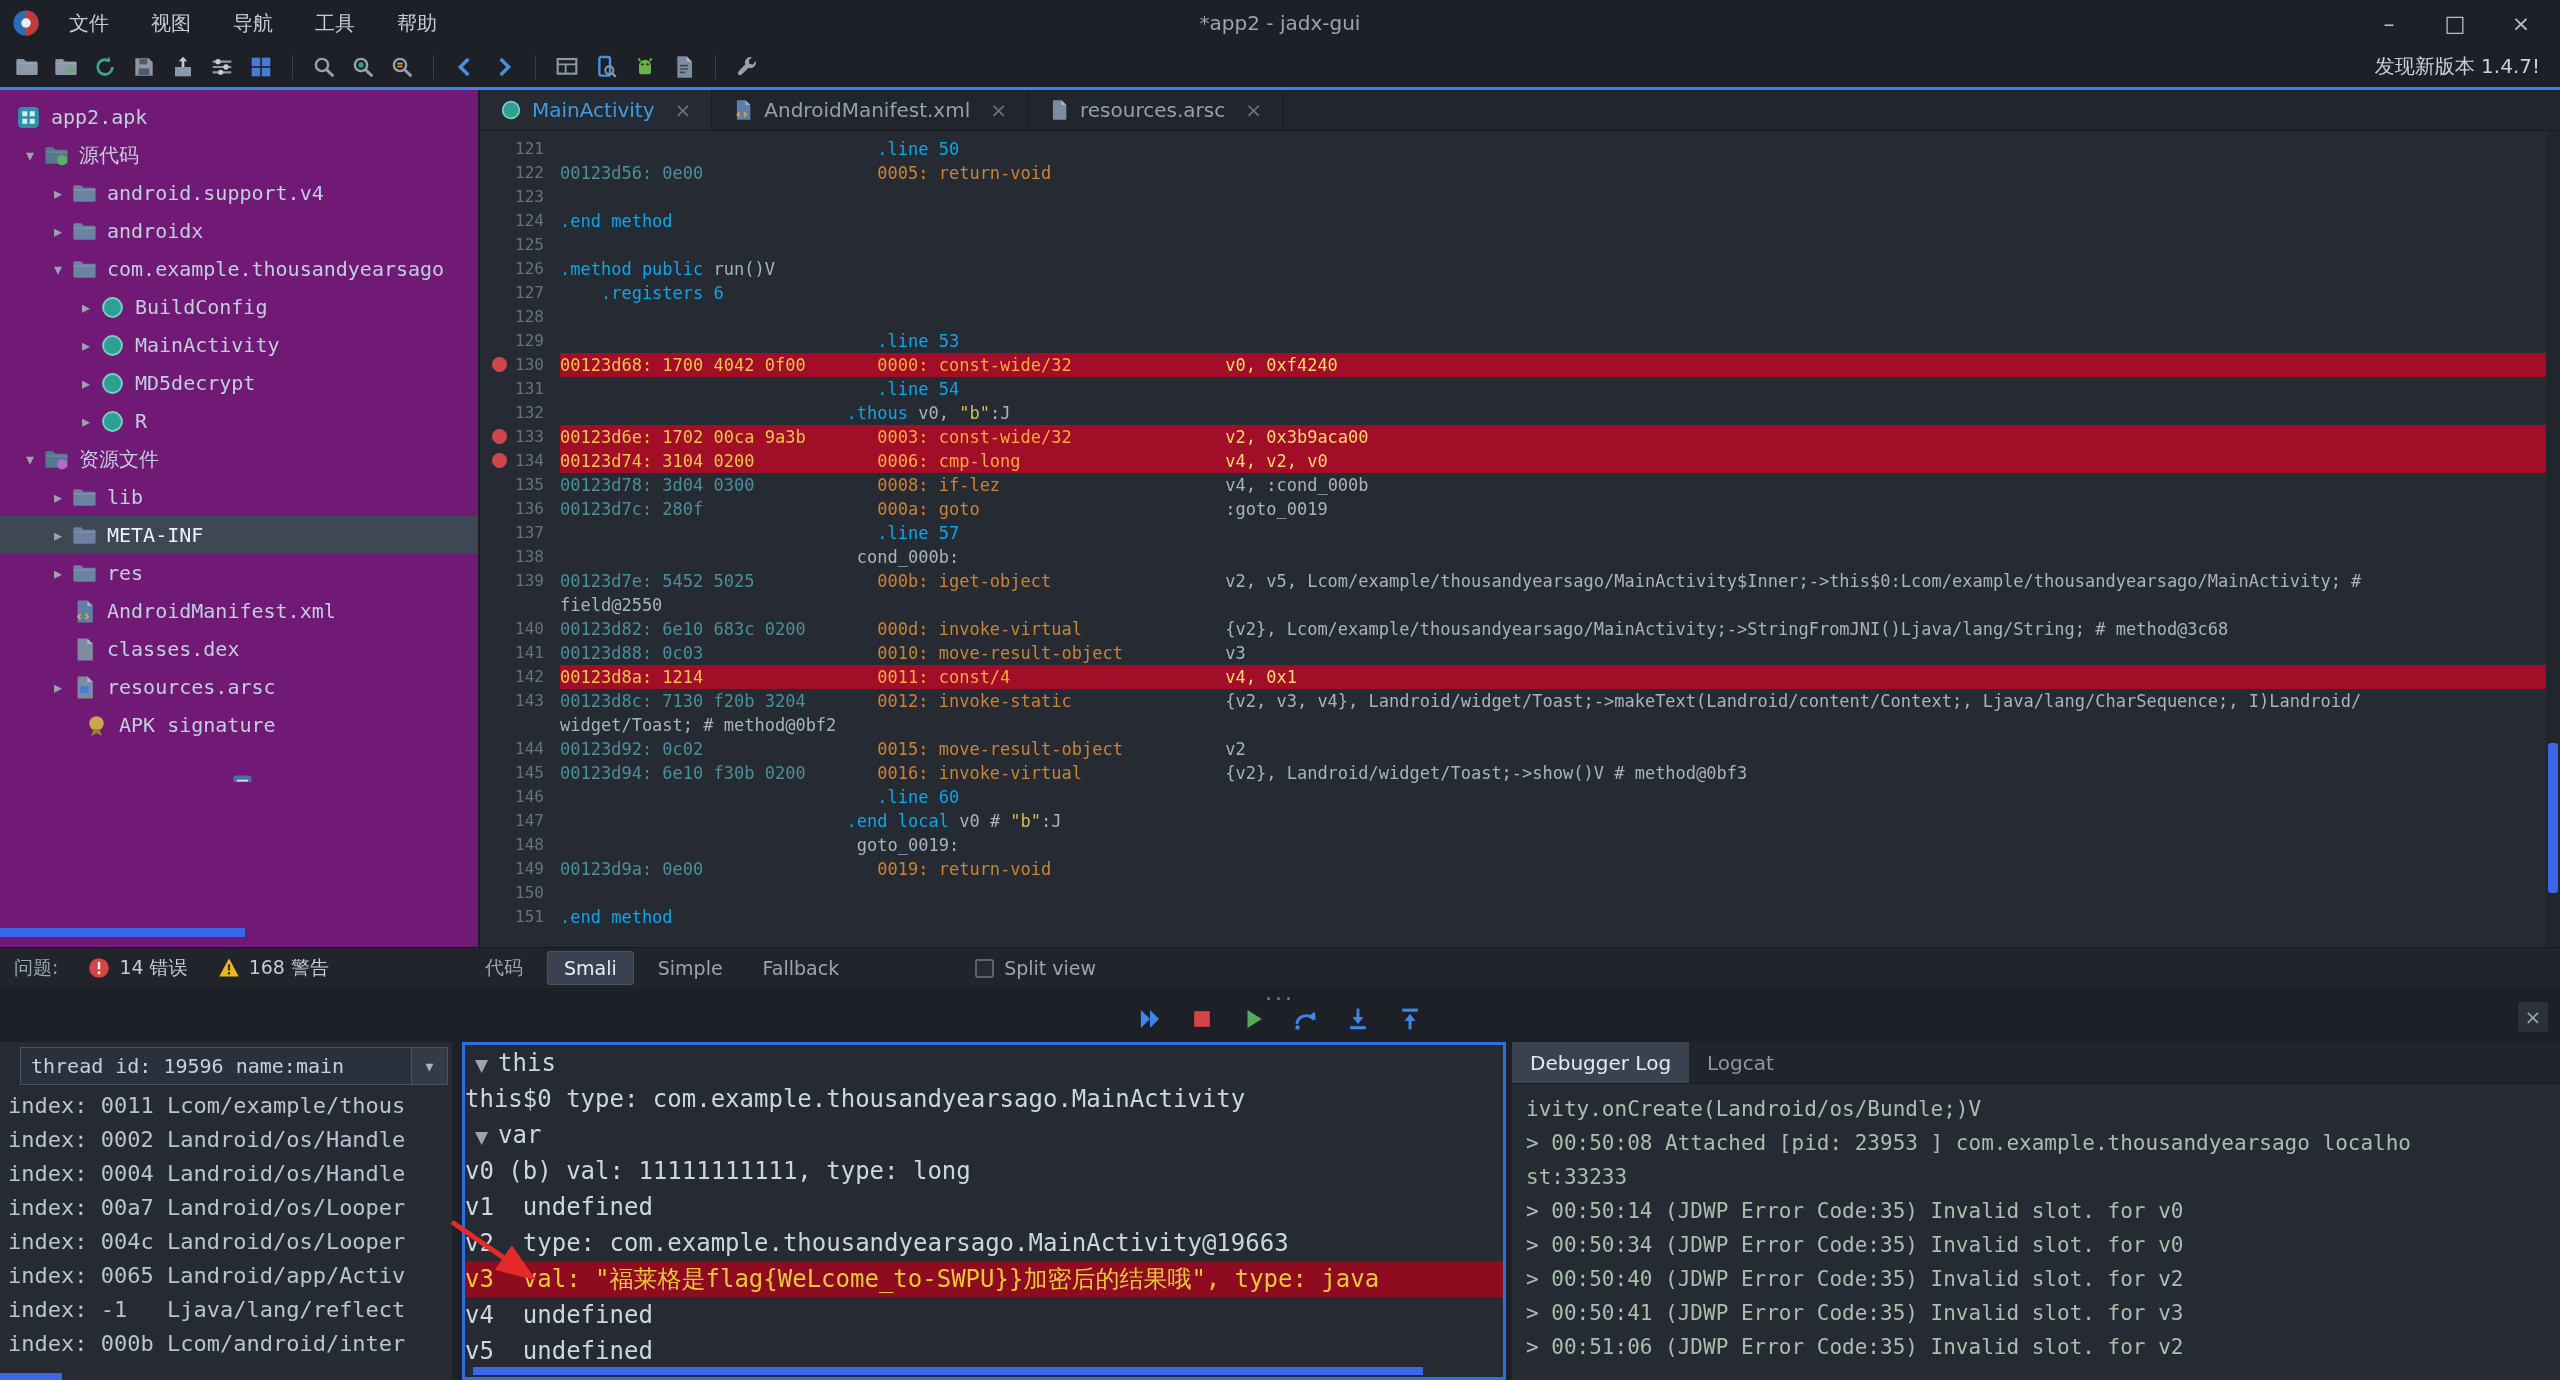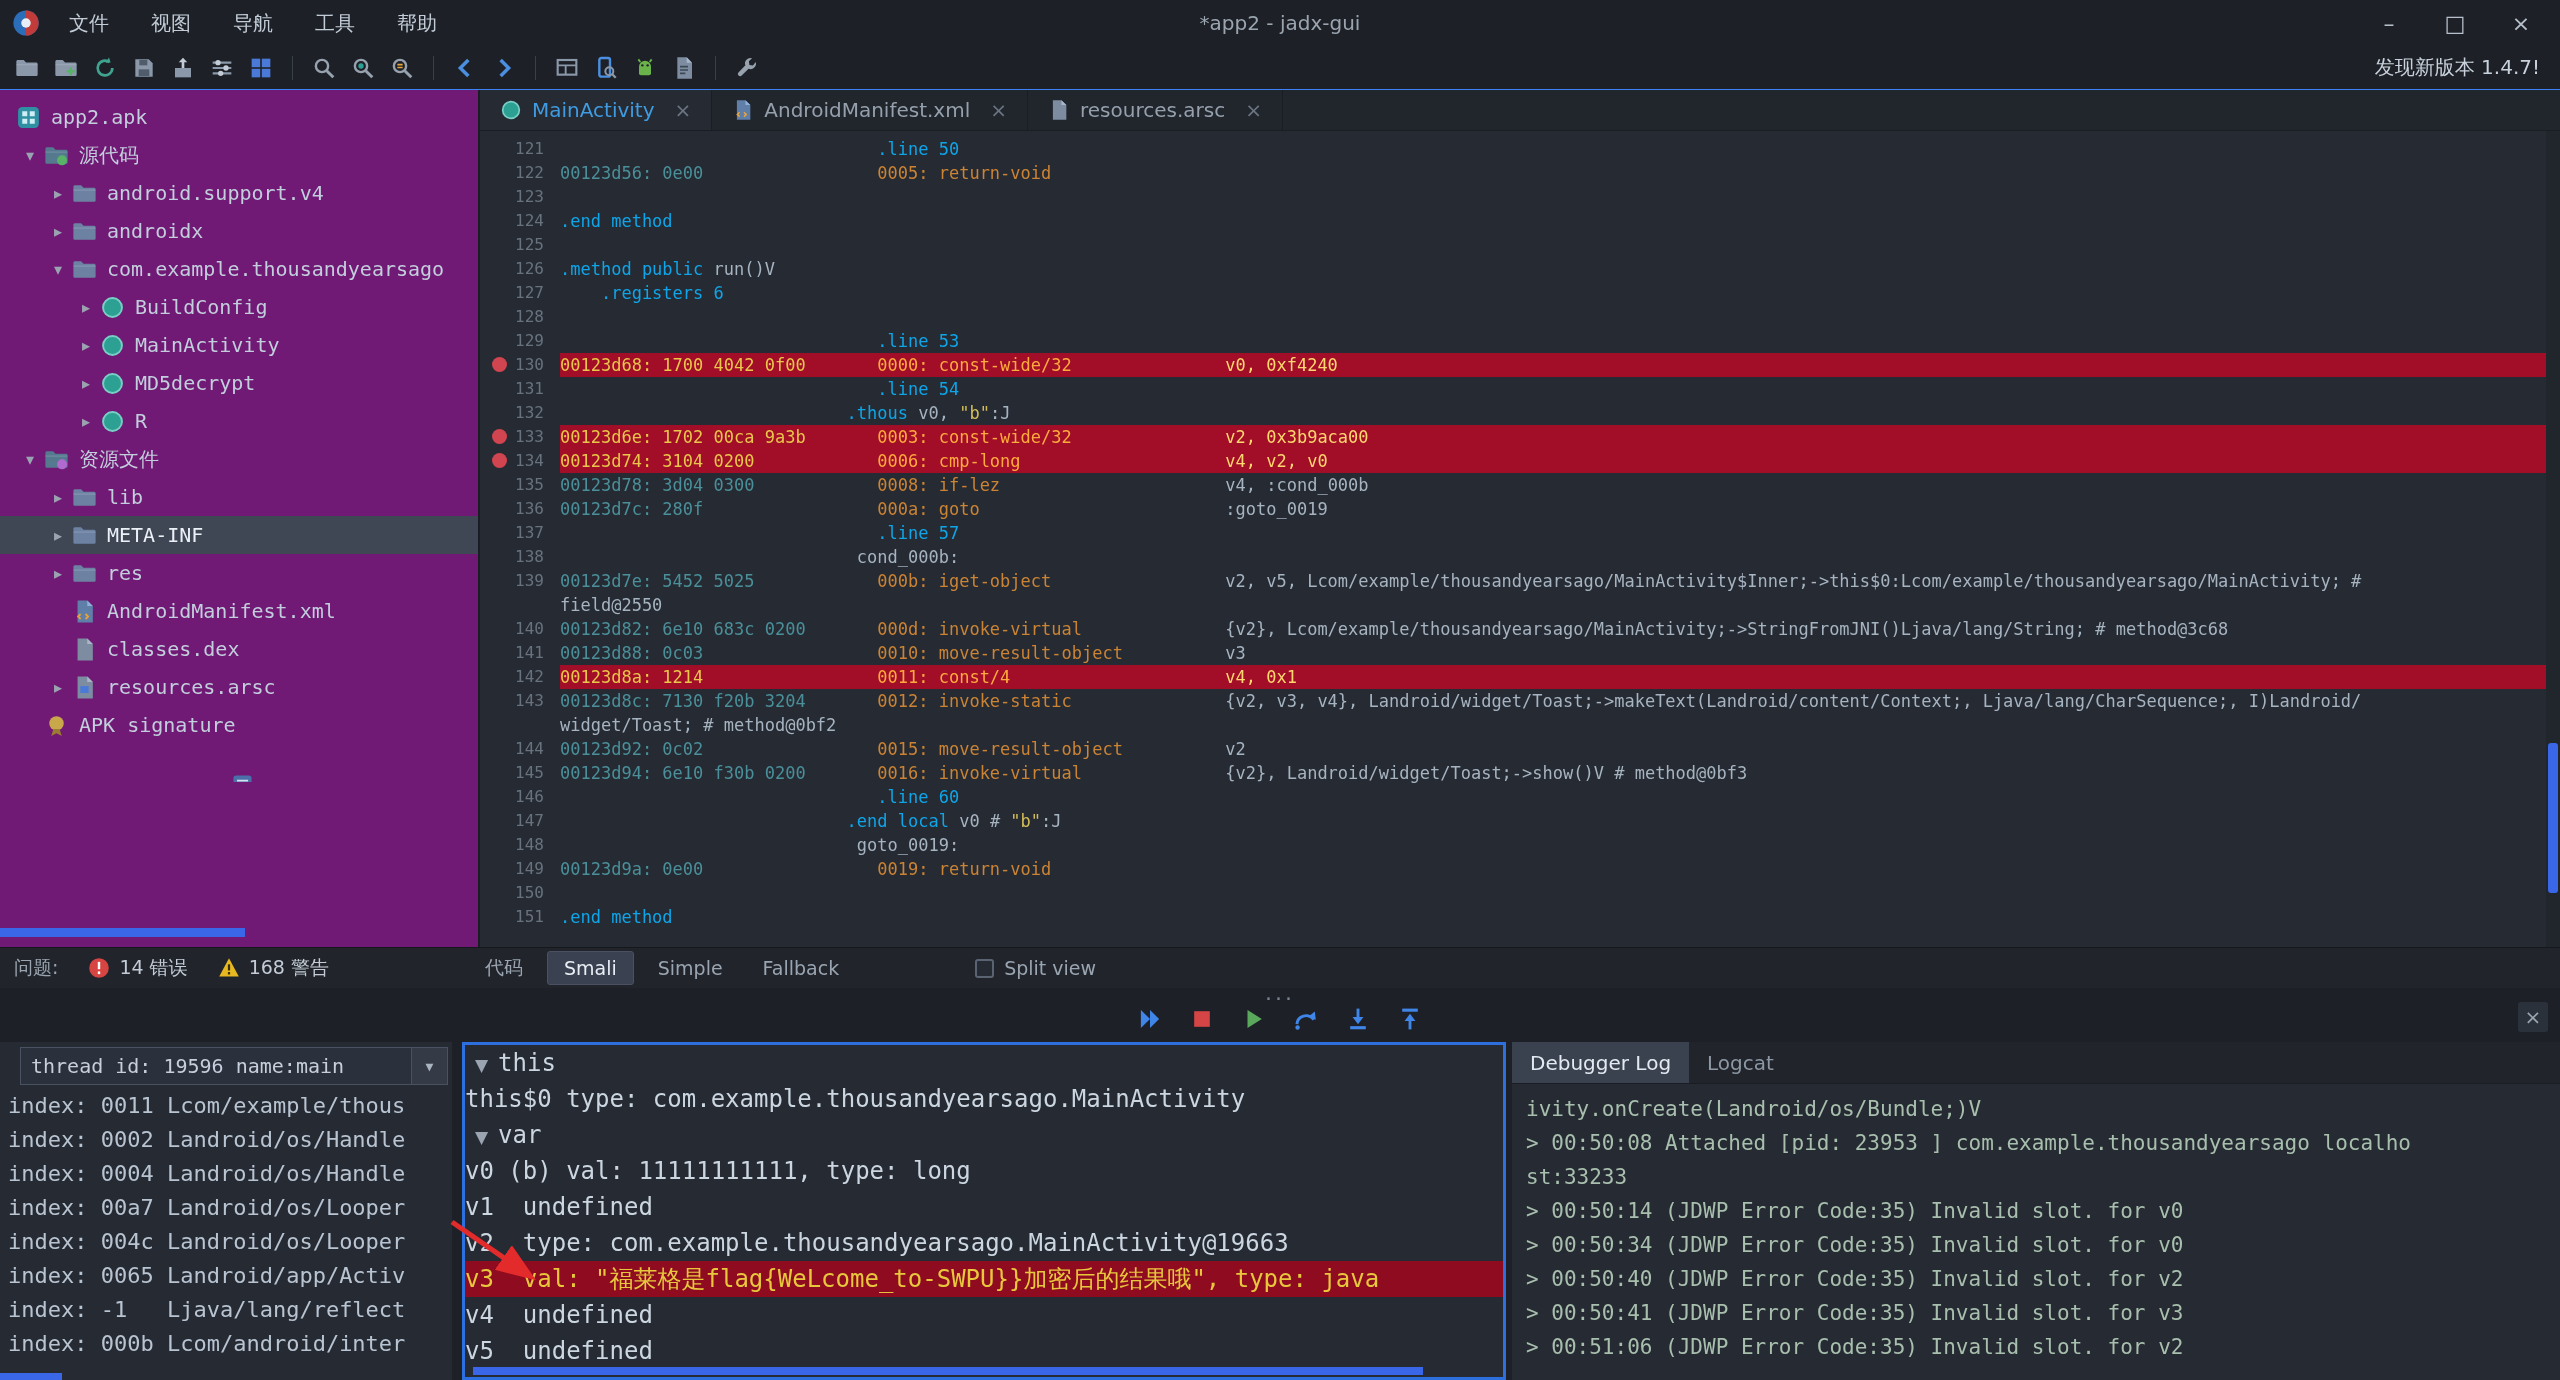--- a/index.html
+++ b/index.html
@@ -9,21 +9,21 @@
   
   .titlebar { height:46px; display:flex; align-items:center; padding:0 12px; position:relative; background:#1d2127; }
   .logo { width:28px; height:28px; margin-right:12px; display:flex; }
   .menus { display:flex; height:100%;gap:8px; }
   .menu { font-size:20px; color:#c2ccd7; padding:0 17px; display:flex; align-items:center; }
   .wtitle { position:absolute; left:50%; transform:translateX(-50%); color:#9ba5b0; font-size:20px; }
   .winbtns { margin-left:auto; display:flex; gap:36px; padding-right:12px; }
   .winbtn { color:#b6bfca; font-size:22px; width:30px; text-align:center; }
 
   
-  .toolbar { height:44px; display:flex; align-items:center; padding:0 10px; border-bottom:1px solid #3b82f6; }
+  .toolbar { height:44px; display:flex; align-items:center; padding:0 10px; border-bottom:3px solid #3b82f6; }
   .tools { display:flex; align-items:center; gap:5px; }
   .tbtn { width:34px; height:34px; display:flex; align-items:center; justify-content:center; border-radius:4px; }
   .tbtn svg { width:24px; height:24px; }
   .tsep { width:1px; height:24px; background:#3a4048; margin:0 9px; }
   .version { margin-left:auto; color:#c9d2dc; font-size:20px; padding-right:10px; }
 
   
   .main { display:flex; height:857px; }
   .left { width:478px; flex:0 0 478px; background:#701a75; position:relative; overflow:hidden; }
   .tree { padding-top:8px; }
@@ -311,21 +311,21 @@
             </svg></span><span>AndroidManifest.xml</span></div>
         <div class="trow" style="padding-left: 44px;"><span class="exp"></span><span class="ticon"><svg viewBox="0 0 18 18">
               <path d="M4 1h7l4 4v12H4z" fill="#7d8ca0"></path>
               <path d="M11 1l4 4h-4z" fill="#a9b6c8"></path>
             </svg></span><span>classes.dex</span></div>
         <div class="trow" style="padding-left: 44px;"><span class="exp">▸</span><span class="ticon"><svg viewBox="0 0 18 18">
               <path d="M4 1h7l4 4v12H4z" fill="#7d8ca0"></path>
               <path d="M11 1l4 4h-4z" fill="#a9b6c8"></path>
               <rect x="6" y="8" width="6" height="5" fill="#4b79d8"></rect>
             </svg></span><span>resources.arsc</span></div>
-        <div class="trow" style="padding-left: 16px;"><span class="exp"></span><span class="ticon"><svg viewBox="0 0 18 18">
+        <div class="trow" style="padding-left: 16px; margin-left: 40px;"><span class="exp"></span><span class="ticon"><svg viewBox="0 0 18 18">
               <circle cx="9" cy="7.5" r="5.2" fill="#c9a84c"></circle>
               <path d="M6.8 11.5l-1.6 5 3.8-1.9 3.8 1.9-1.6-5z" fill="#9a7d2e"></path>
             </svg></span><span>APK signature</span></div>
         <div class="trow" style="padding-left: 16px; flex-direction: column;"><span class="exp"></span><span class="ticon"><svg viewBox="0 0 18 18">
               <rect x="2.5" y="2.5" width="13" height="13" rx="2" fill="#4b6fa8"></rect>
               <path d="M5 6.2h8M5 9h8M5 11.8h5" stroke="#d7e2f2" stroke-width="1.4"></path>
             </svg></span><span>Summary</span></div>
       </div>
     <div class="tree-hscroll">
       <div class="tree-hthumb"></div>

